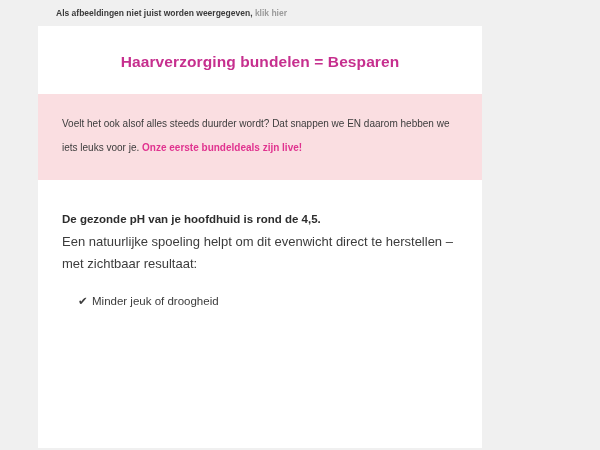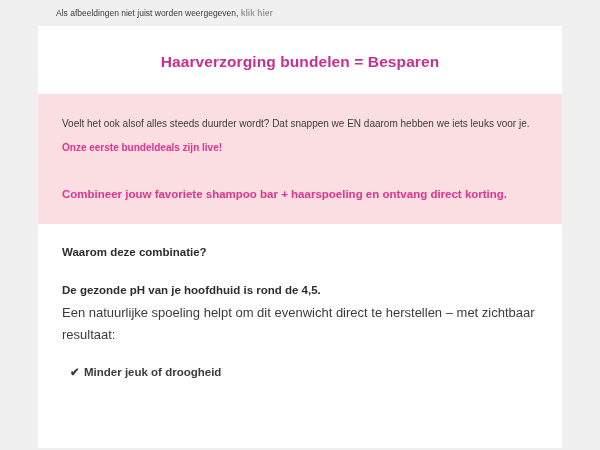--- a/index.html
+++ b/index.html
@@ -29,31 +29,31 @@
     padding: 8px 0 7px 0;
     font-size: 8.5px;
     line-height: 11px;
     color: #333333;
     text-align: left;
     padding-left: 56px;
     white-space: nowrap;
   }
   .preheader .ph-text {
     color: #3a3a3a;
-    font-weight: 400;
+    font-weight: 700;
   }
   .preheader .ph-link {
     color: #9b9b9b;
     text-decoration: none;
     font-weight: 700;
   }
 
   
   .email-wrap {
-    width: 524px;
+    width: 444px;
     margin: 0 auto 0 38px;
     background: #ffffff;
     box-sizing: border-box;
     min-height: 422px;
   }
 
   .headline-block {
     padding: 26px 20px 22px 20px;
     text-align: center;
   }
@@ -103,38 +103,37 @@
     font-weight: bold;
     color: #2d2d2d;
   }
   .content p.body {
     margin: 0 0 20px 0;
     font-size: 11.5px;
     line-height: 22px;
     color: #3c3c3c;
   }
   .content p.ph-line {
-    margin: 0 0 2px 0;
+    margin: 9px 0 2px 0;
     font-size: 11.5px;
     line-height: 20px;
     font-weight: bold;
     color: #2d2d2d;
   }
   .content p.ph-sub {
     margin: 0 0 16px 0;
     font-size: 13px;
     line-height: 22px;
     color: #3c3c3c;
   }
 
   ul.benefits {
     list-style: none;
-    margin: 0;
+    margin: 8px;
     padding: 0 0 0 8px;
-    font-weight: bold;
   }
   ul.benefits li {
     font-size: 11.5px;
     line-height: 21px;
     color: #3c3c3c;
     margin: 0;
   }
   ul.benefits li .check {
     display: inline-block;
     width: 14px;
@@ -155,25 +154,23 @@
 
     <div class="headline-block">
       <h1 class="headline">Haarverzorging bundelen = Besparen</h1>
     </div>
 
     <div class="callout">
       <p>
         <span>Voelt het ook alsof alles steeds duurder wordt? Dat snappen we EN daarom hebben we iets leuks voor je.</span>
         <span class="hl">Onze eerste bundeldeals zijn live!</span>
       </p>
-      <p class="combine">Combineer jouw favoriete shampoo bar + haarspoeling en ontvang direct korting.</p>
     </div>
 
     <div class="content">
-      <h2>Waarom deze combinatie?</h2>
 
 
       <p class="ph-line">De gezonde pH van je hoofdhuid is rond de 4,5.</p>
       <p class="ph-sub">Een natuurlijke spoeling helpt om dit evenwicht direct te herstellen – met zichtbaar resultaat:</p>
 
       <ul class="benefits">
         <li>
           <span class="check">✔</span><span>Minder jeuk of droogheid</span>
         </li>
       </ul>

